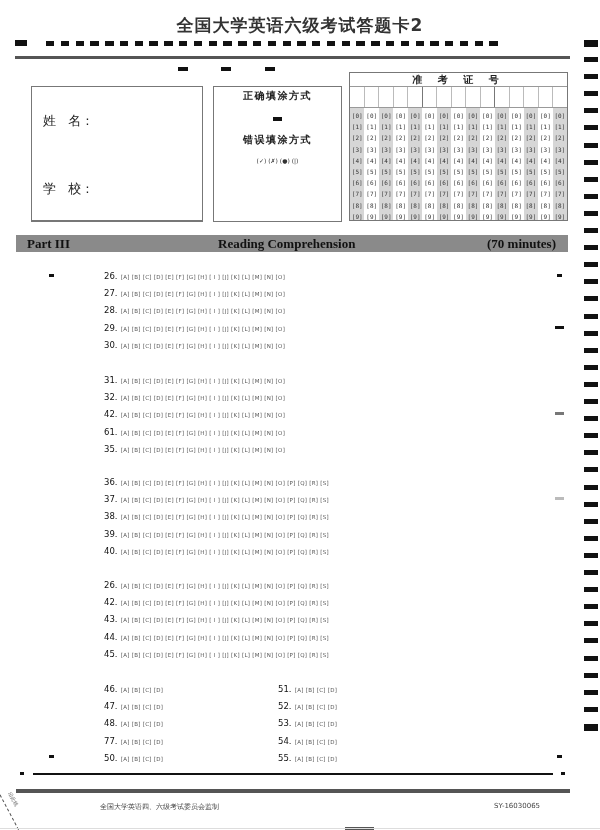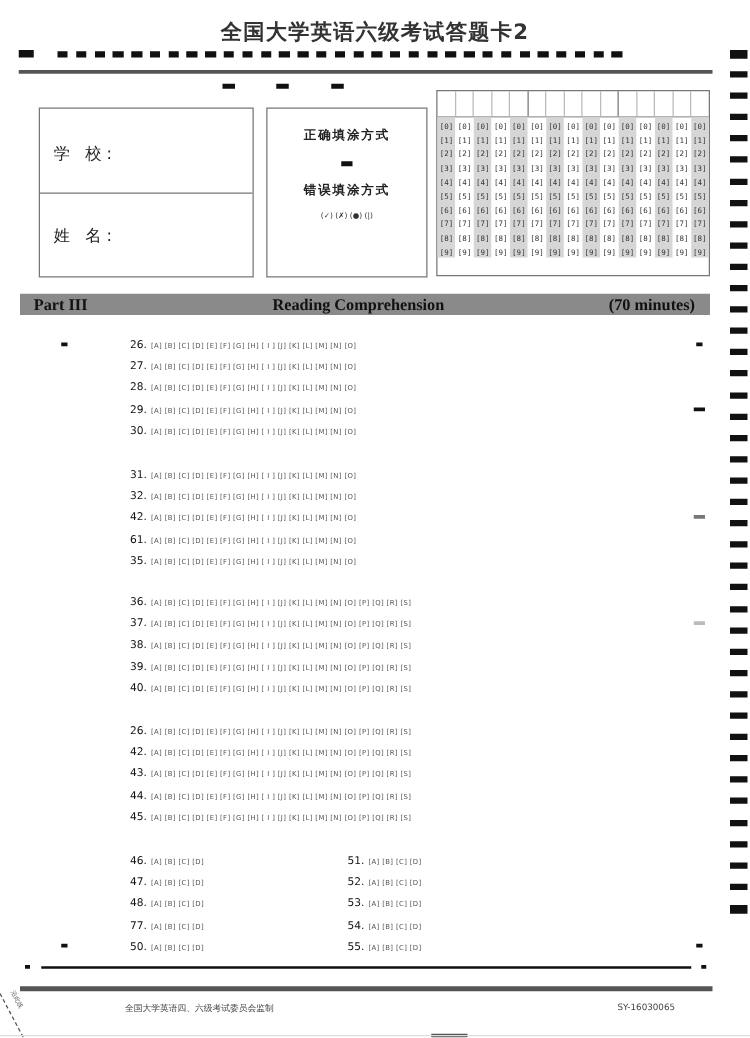--- a/index.html
+++ b/index.html
@@ -120,36 +120,37 @@
     <span style="top: 581.3px;"></span>
     <span style="top: 598.4px;"></span>
     <span style="top: 615.5px;"></span>
     <span style="top: 632.6px;"></span>
     <span style="top: 649.7px;"></span>
     <span style="top: 666.8px;"></span>
     <span style="top: 683.9px; height: 7px;"></span>
   </div>
 
 <div class="abs box" style="left:31px;top:86px;width:172px;height:136px;">
+  <div style="height:66px;position:relative;">
+    <span class="lbl abs" style="left:11px;top:25px;">姓 名:</span>
+  </div>
   <div style="height:68px;border-bottom:1px solid #777;position:relative;">
     <span class="lbl abs" style="left:11px;top:27px;">学 校:</span>
   </div>
-  <div style="height:66px;position:relative;">
-    <span class="lbl abs" style="left:11px;top:25px;">姓 名:</span>
-  </div>
 </div>
 
 <div class="abs box fill-req" style="left:213px;top:86px;width:129px;height:136px;">
-  <div class="t" style="margin-top:14px;">正确填涂方式</div>
+  <div class="t" style="margin-top:2px;">正确填涂方式</div>
   <div style="width:9px;height:4px;background:#111;margin:14px auto 0;"></div>
   <div class="t" style="margin-top:12px;">错误填涂方式</div>
   <div style="font-size:6px;margin-top:10px;color:#333;">(✓) (✗) (●) (|)</div>
 </div>
 
 <div class="abs zkz">
+  <div class="head">准 考 证 号</div>
   <div class="blank" id="zkzBlank">
       <div></div>
       <div></div>
       <div></div>
       <div></div>
       <div class="sep"></div>
       <div></div>
       <div></div>
       <div></div>
       <div></div>

